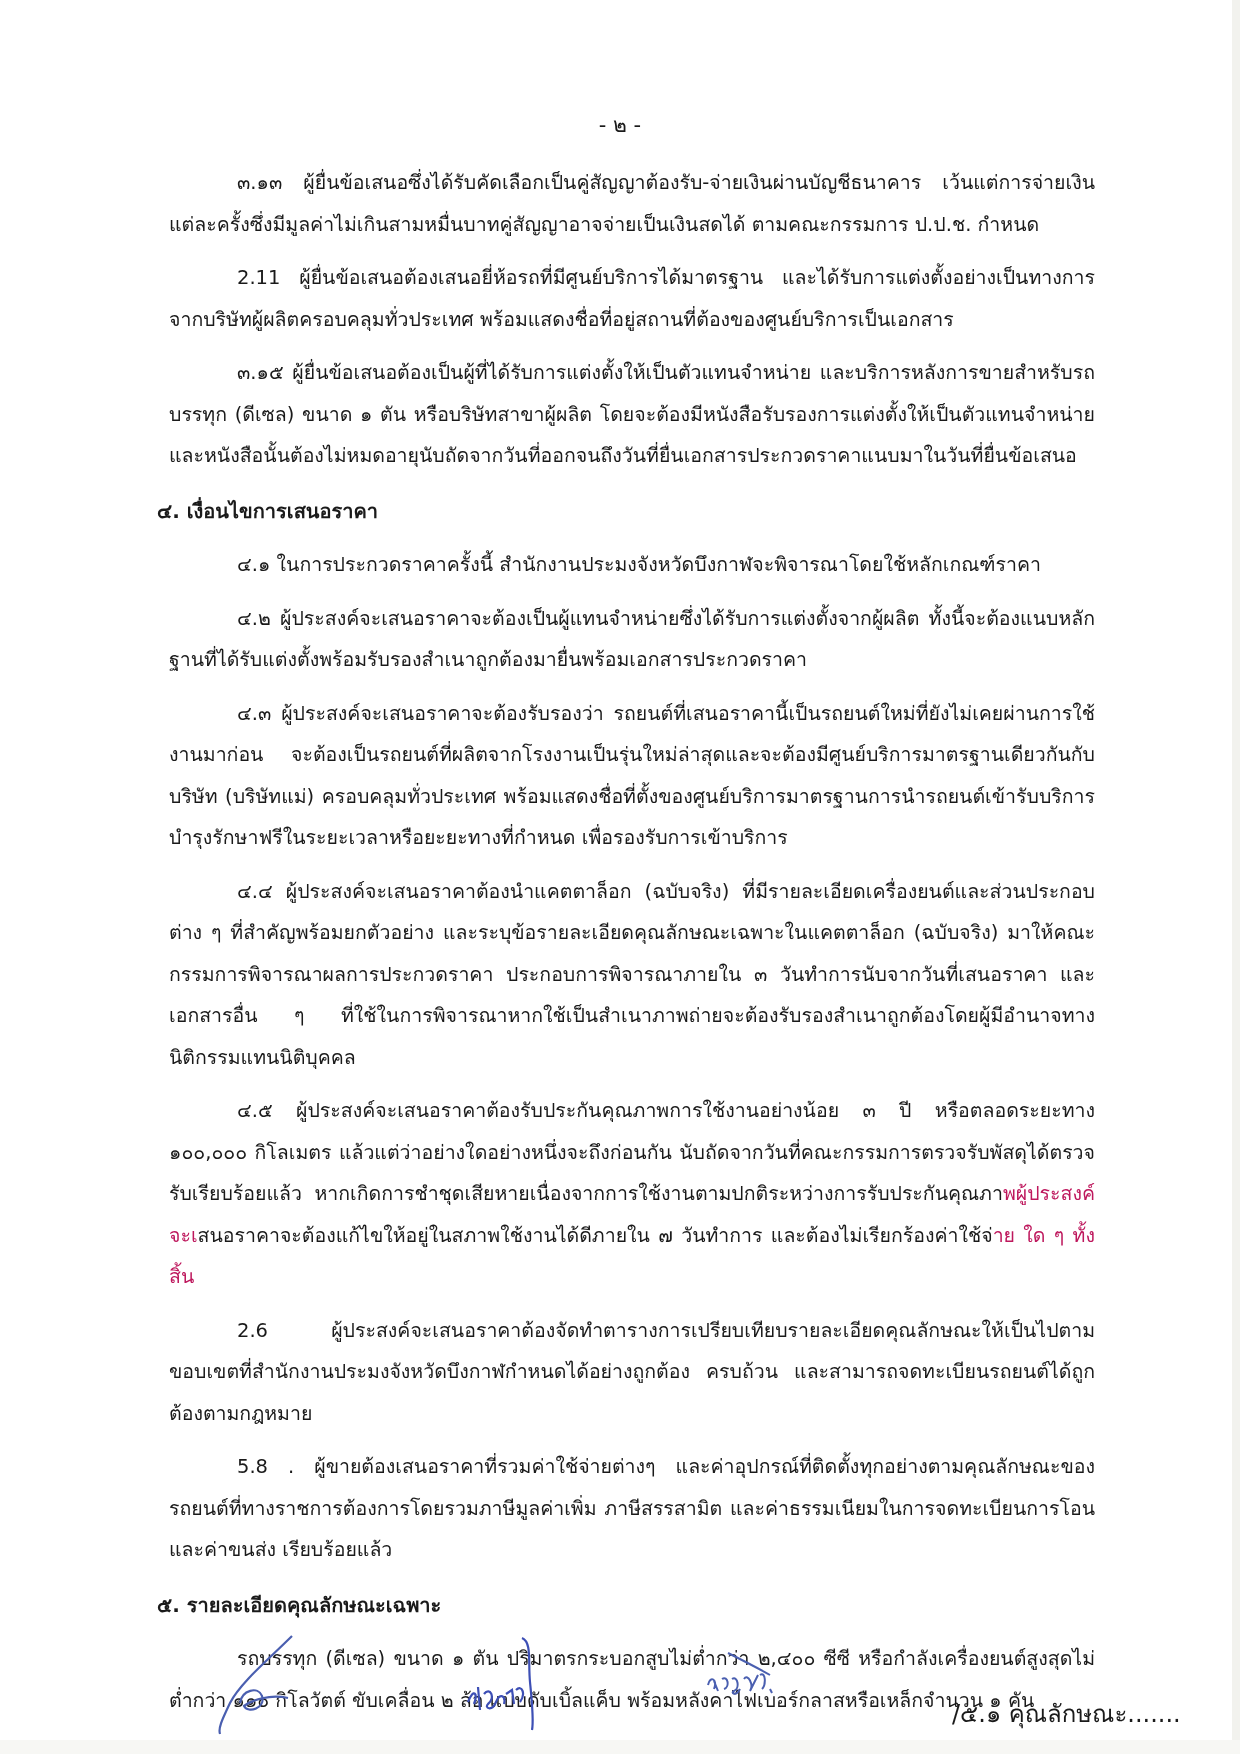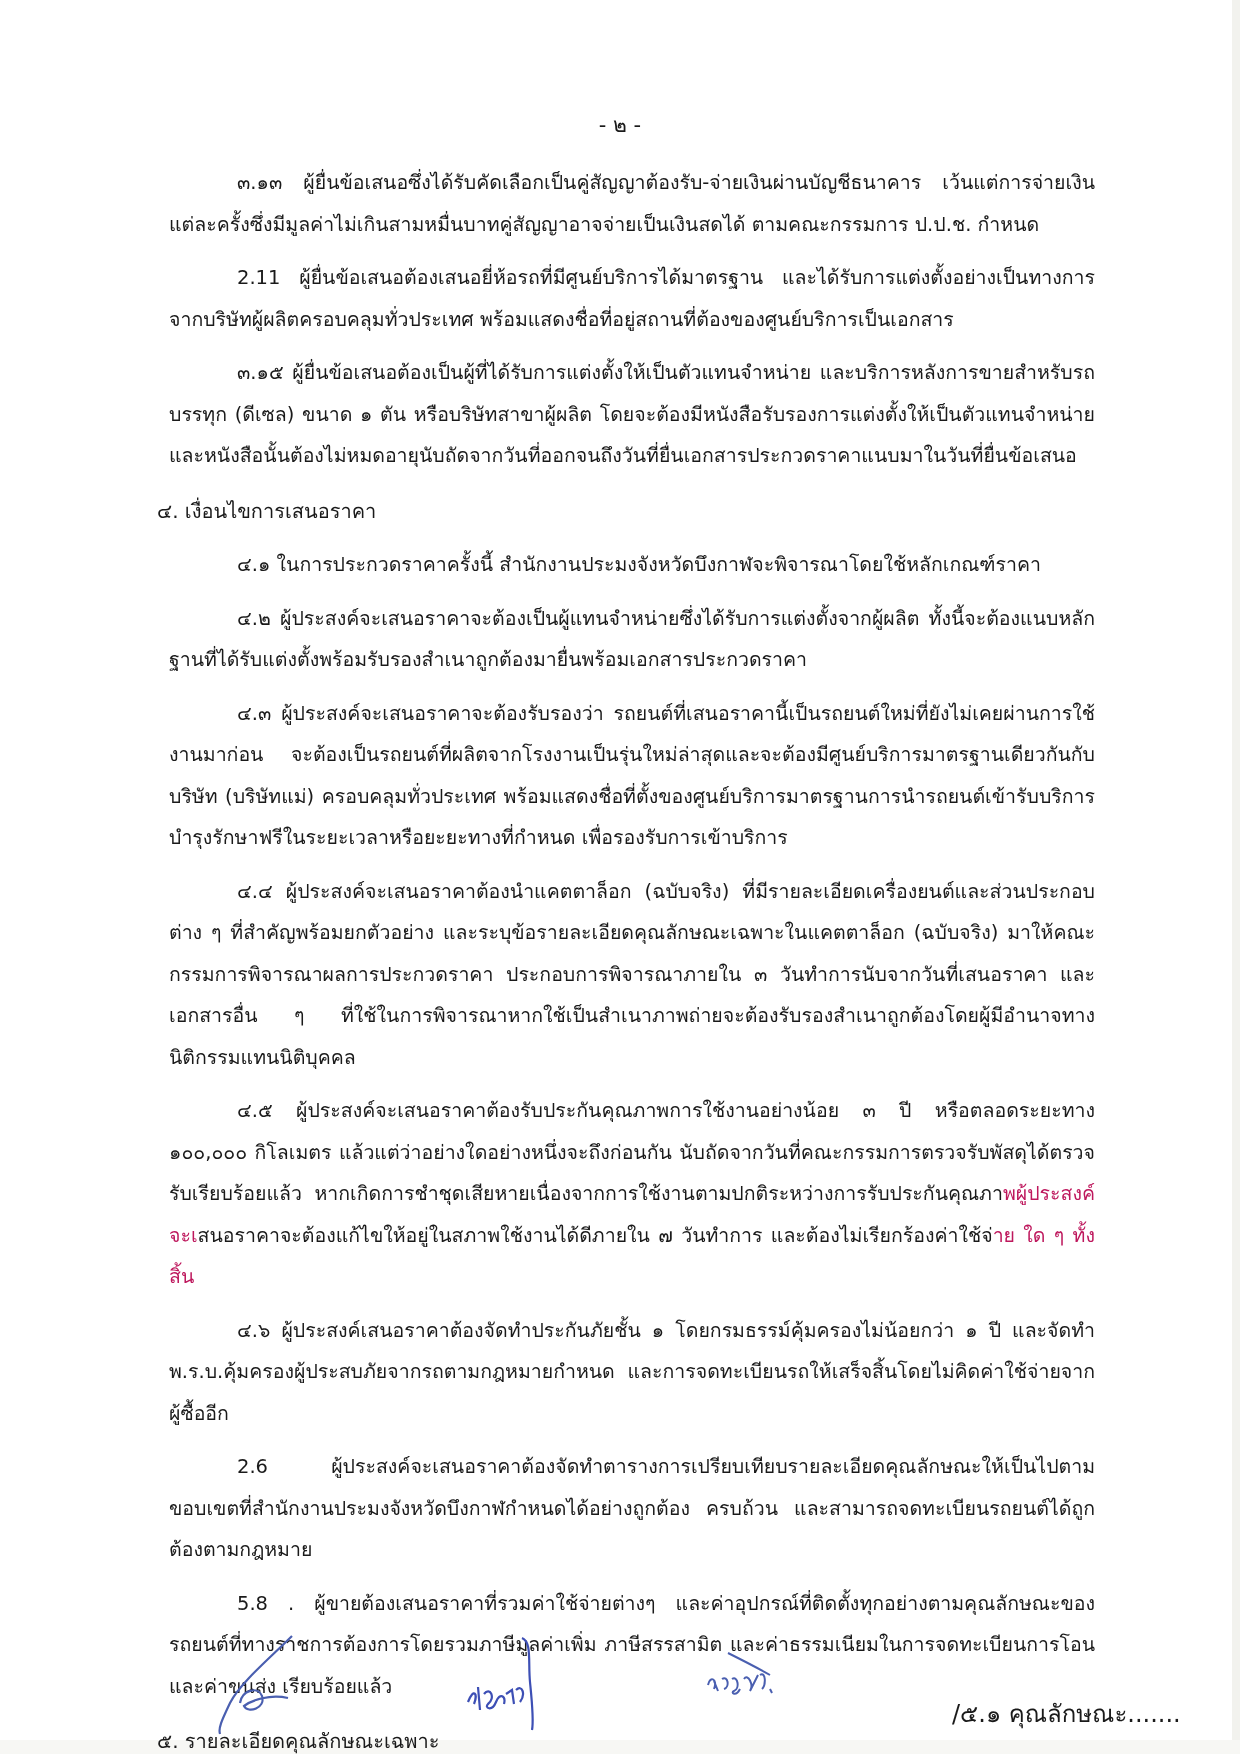--- a/index.html
+++ b/index.html
@@ -6,21 +6,21 @@
   body {
     width: 1240px; height: 1754px; background: #ffffff; position: relative; overflow: hidden;
     font-family: "DejaVu Sans", "Liberation Sans", sans-serif; color: #1a1a1a;
   }
   .right-strip { position: absolute; top: 0; right: 0; width: 8px; height: 1754px; background: #f2f2ee; }
   .bottom-strip { position: absolute; left: 0; bottom: 0; width: 1240px; height: 14px; background: #f7f7f4; }
   .page-number { position: absolute; top: 108px; left: 0; width: 1240px; text-align: center; font-size: 21px; }
   .content { position: absolute; top: 150px; left: 157px; width: 950px; }
   .para { font-size: 19.5px; line-height: 41.5px; text-align: justify; text-align-last: left; margin: 12px; }
   .para.indent { text-indent: 68px; }
-  .heading { font-size: 20px; font-weight: normal; line-height: 41.5px; margin: 14px 0 0 0; }
+  .heading { font-size: 20px; font-weight: bold; line-height: 41.5px; margin: 14px 0 0 0; }
   .faded { color: #be185d; }
   .sig { position: absolute; }
   .continuation { position: absolute; top: 1672px; left: 952px; font-size: 24px; margin-top: 22px; }
 </style>
 </head>
 <body>
 
 <div class="right-strip"></div>
 <div class="bottom-strip"></div>
 
@@ -31,21 +31,20 @@
   <p class="para indent">๓.๑๓ ผู้ยื่นข้อเสนอซึ่งได้รับคัดเลือกเป็นคู่สัญญาต้องรับ-จ่ายเงินผ่านบัญชีธนาคาร เว้นแต่การจ่ายเงินแต่ละครั้งซึ่งมีมูลค่าไม่เกินสามหมื่นบาทคู่สัญญาอาจจ่ายเป็นเงินสดได้ ตามคณะกรรมการ ป.ป.ช. กำหนด</p>
   <p class="para indent">2.11 ผู้ยื่นข้อเสนอต้องเสนอยี่ห้อรถที่มีศูนย์บริการได้มาตรฐาน และได้รับการแต่งตั้งอย่างเป็นทางการจากบริษัทผู้ผลิตครอบคลุมทั่วประเทศ พร้อมแสดงชื่อที่อยู่สถานที่ต้องของศูนย์บริการเป็นเอกสาร</p>
   <p class="para indent">๓.๑๕ ผู้ยื่นข้อเสนอต้องเป็นผู้ที่ได้รับการแต่งตั้งให้เป็นตัวแทนจำหน่าย และบริการหลังการขายสำหรับรถบรรทุก (ดีเซล) ขนาด ๑ ตัน หรือบริษัทสาขาผู้ผลิต โดยจะต้องมีหนังสือรับรองการแต่งตั้งให้เป็นตัวแทนจำหน่าย และหนังสือนั้นต้องไม่หมดอายุนับถัดจากวันที่ออกจนถึงวันที่ยื่นเอกสารประกวดราคาแนบมาในวันที่ยื่นข้อเสนอ</p>
 
   <h2 class="heading">๔. เงื่อนไขการเสนอราคา</h2>
   <p class="para indent">๔.๑ ในการประกวดราคาครั้งนี้ สำนักงานประมงจังหวัดบึงกาฬจะพิจารณาโดยใช้หลักเกณฑ์ราคา</p>
   <p class="para indent">๔.๒ ผู้ประสงค์จะเสนอราคาจะต้องเป็นผู้แทนจำหน่ายซึ่งได้รับการแต่งตั้งจากผู้ผลิต ทั้งนี้จะต้องแนบหลักฐานที่ได้รับแต่งตั้งพร้อมรับรองสำเนาถูกต้องมายื่นพร้อมเอกสารประกวดราคา</p>
   <p class="para indent">๔.๓ ผู้ประสงค์จะเสนอราคาจะต้องรับรองว่า รถยนต์ที่เสนอราคานี้เป็นรถยนต์ใหม่ที่ยังไม่เคยผ่านการใช้งานมาก่อน จะต้องเป็นรถยนต์ที่ผลิตจากโรงงานเป็นรุ่นใหม่ล่าสุดและจะต้องมีศูนย์บริการมาตรฐานเดียวกันกับบริษัท (บริษัทแม่) ครอบคลุมทั่วประเทศ พร้อมแสดงชื่อที่ตั้งของศูนย์บริการมาตรฐานการนำรถยนต์เข้ารับบริการบำรุงรักษาฟรีในระยะเวลาหรือยะยะทางที่กำหนด เพื่อรองรับการเข้าบริการ</p>
   <p class="para indent">๔.๔ ผู้ประสงค์จะเสนอราคาต้องนำแคตตาล็อก (ฉบับจริง) ที่มีรายละเอียดเครื่องยนต์และส่วนประกอบต่าง ๆ ที่สำคัญพร้อมยกตัวอย่าง และระบุข้อรายละเอียดคุณลักษณะเฉพาะในแคตตาล็อก (ฉบับจริง) มาให้คณะกรรมการพิจารณาผลการประกวดราคา ประกอบการพิจารณาภายใน ๓ วันทำการนับจากวันที่เสนอราคา และเอกสารอื่น ๆ ที่ใช้ในการพิจารณาหากใช้เป็นสำเนาภาพถ่ายจะต้องรับรองสำเนาถูกต้องโดยผู้มีอำนาจทางนิติกรรมแทนนิติบุคคล</p>
   <p class="para indent"><span>๔.๕ ผู้ประสงค์จะเสนอราคาต้องรับประกันคุณภาพการใช้งานอย่างน้อย ๓ ปี หรือตลอดระยะทาง ๑๐๐,๐๐๐ กิโลเมตร แล้วแต่ว่าอย่างใดอย่างหนึ่งจะถึงก่อนกัน นับถัดจากวันที่คณะกรรมการตรวจรับพัสดุได้ตรวจรับเรียบร้อยแล้ว หากเกิดการชำชุดเสียหายเนื่องจากการใช้งานตามปกติระหว่างการรับประกันคุณภา</span><span class="faded">พผู้ประสงค์จะเ</span><span>สนอราคาจะต้องแก้ไขให้อยู่ในสภาพใช้งานได้ดีภายใน ๗ วันทำการ และต้องไม่เรียกร้องค่าใช้จ่</span><span class="faded">าย ใด ๆ ทั้งสิ้น</span></p>
-  <p class="para indent">๔.๖ ผู้ประสงค์เสนอราคาต้องจัดทำประกันภัยชั้น ๑ โดยกรมธรรม์คุ้มครองไม่น้อยกว่า ๑ ปี และจัดทำ พ.ร.บ.คุ้มครองผู้ประสบภัยจากรถตามกฎหมายกำหนด และการจดทะเบียนรถให้เสร็จสิ้นโดยไม่คิดค่าใช้จ่ายจากผู้ซื้ออีก</p>
   <p class="para indent">2.6 ผู้ประสงค์จะเสนอราคาต้องจัดทำตารางการเปรียบเทียบรายละเอียดคุณลักษณะให้เป็นไปตามขอบเขตที่สำนักงานประมงจังหวัดบึงกาฬกำหนดได้อย่างถูกต้อง ครบถ้วน และสามารถจดทะเบียนรถยนต์ได้ถูกต้องตามกฎหมาย</p>
   <p class="para indent">5.8 . ผู้ขายต้องเสนอราคาที่รวมค่าใช้จ่ายต่างๆ และค่าอุปกรณ์ที่ติดตั้งทุกอย่างตามคุณลักษณะของรถยนต์ที่ทางราชการต้องการโดยรวมภาษีมูลค่าเพิ่ม ภาษีสรรสามิต และค่าธรรมเนียมในการจดทะเบียนการโอนและค่าขนส่ง เรียบร้อยแล้ว</p>
 
   <h2 class="heading">๕. รายละเอียดคุณลักษณะเฉพาะ</h2>
   <p class="para indent">รถบรรทุก (ดีเซล) ขนาด ๑ ตัน ปริมาตรกระบอกสูบไม่ต่ำกว่า ๒,๔๐๐ ซีซี หรือกำลังเครื่องยนต์สูงสุดไม่ต่ำกว่า ๑๑๐ กิโลวัตต์ ขับเคลื่อน ๒ ล้อ แบบดับเบิ้ลแค็บ พร้อมหลังคาไฟเบอร์กลาสหรือเหล็กจำนวน ๑ คัน</p>
 </div>
 
 <svg class="sig" style="left:200px; top:1628px;" width="110" height="110" viewBox="0 0 110 110">
   <path d="M92 8 C 70 30, 40 55, 30 75 C 22 92, 18 100, 20 106" fill="none" stroke="#4a5fb0" stroke-width="2.2"></path>
   <path d="M40 75 C 42 62, 58 58, 62 68 C 66 80, 48 86, 44 78 C 52 72, 70 66, 88 70" fill="none" stroke="#4a5fb0" stroke-width="2.2"></path>

